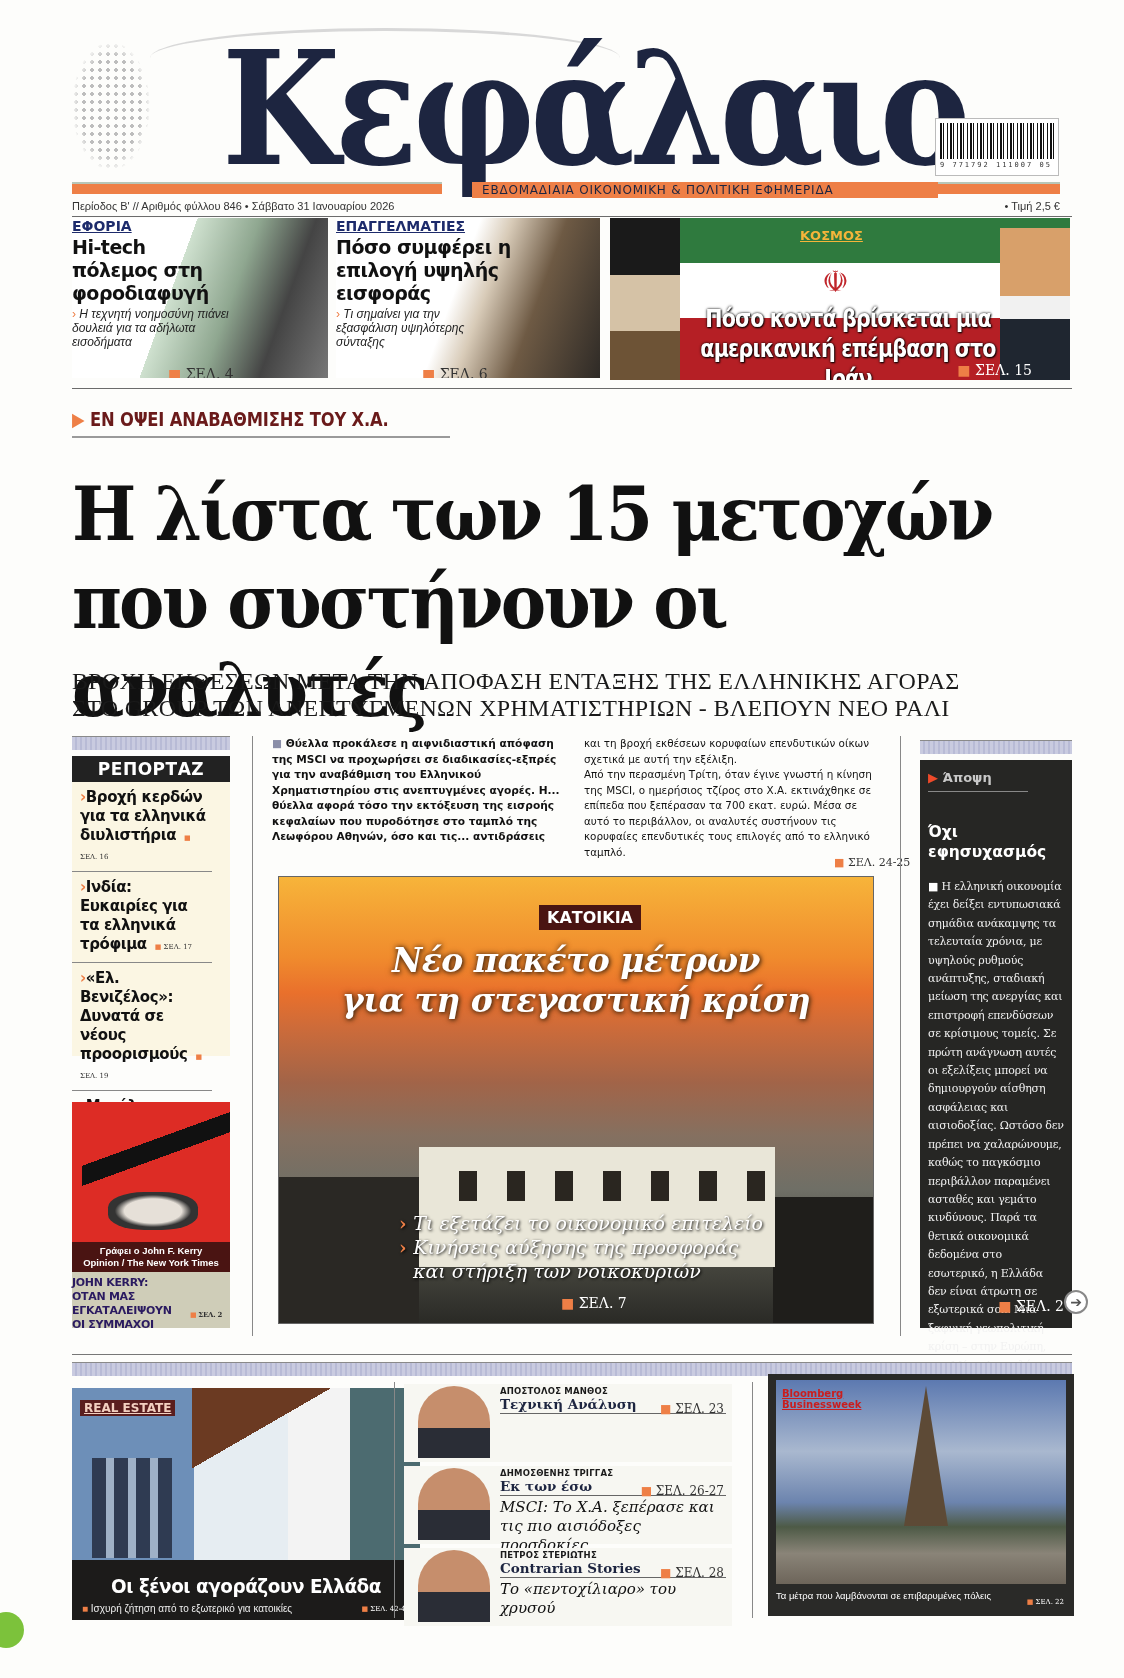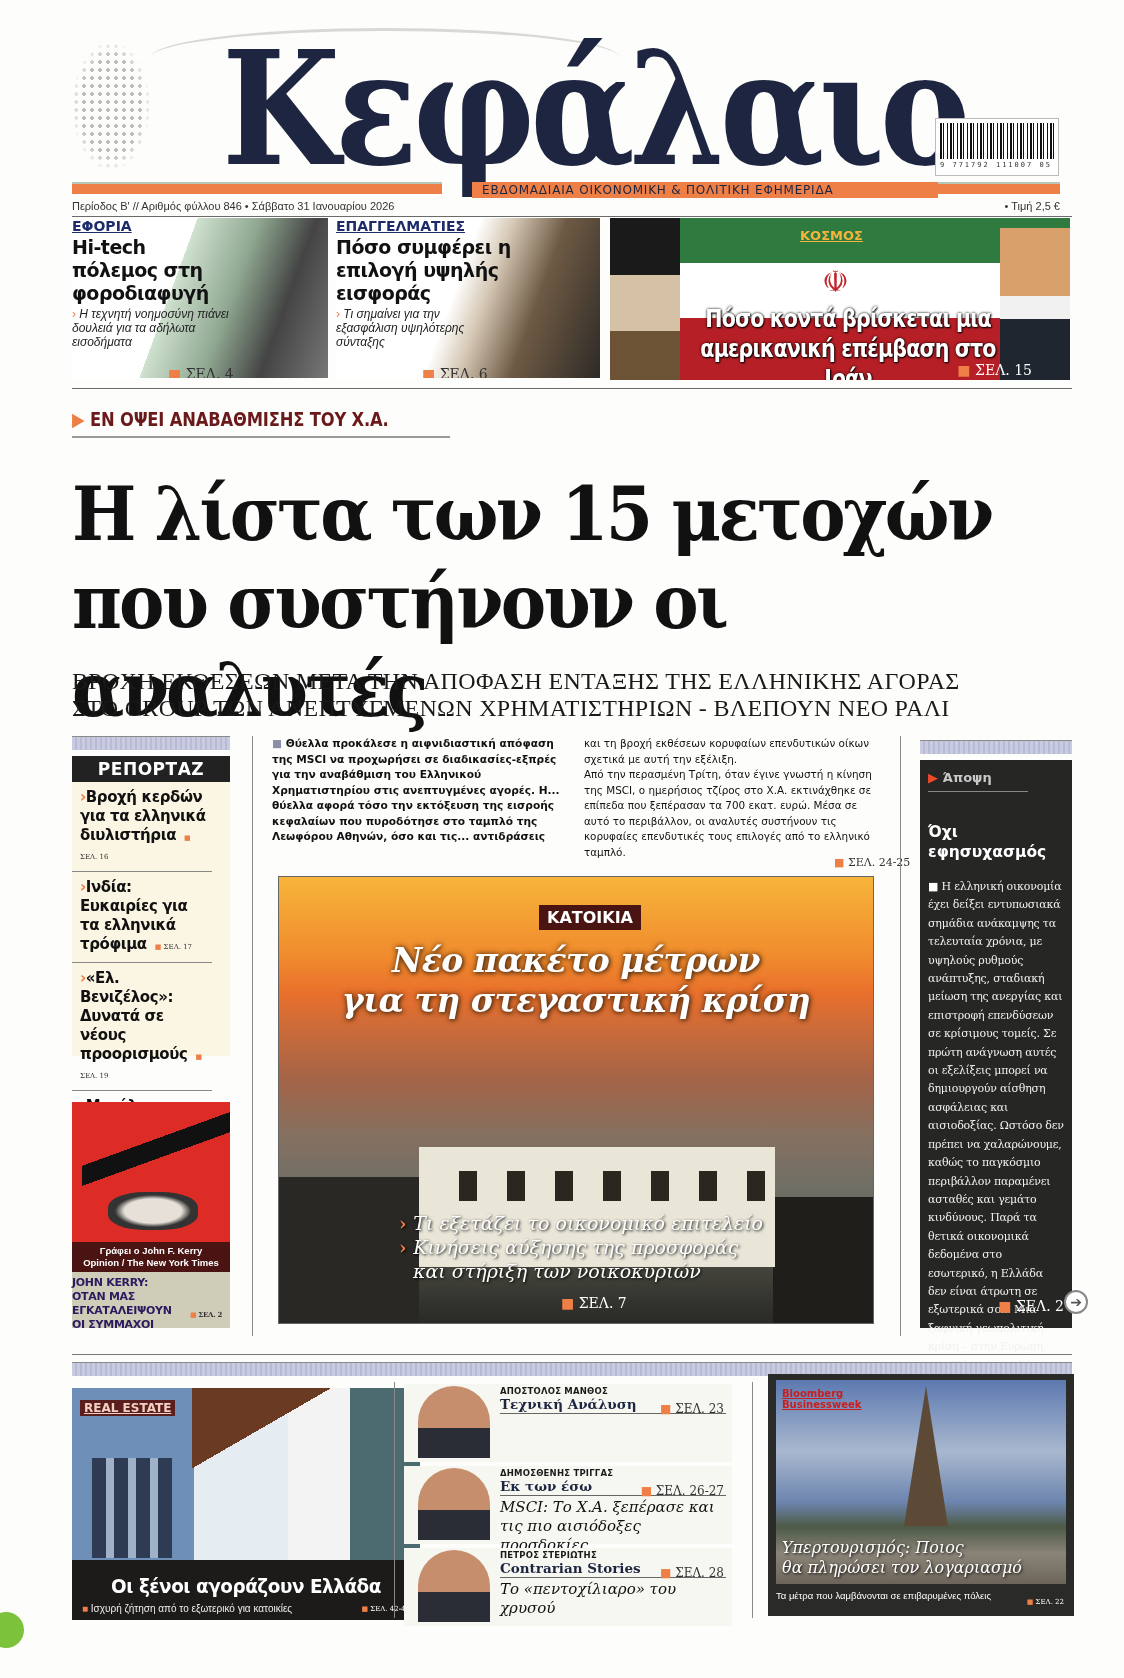--- a/index.html
+++ b/index.html
@@ -302,23 +302,19 @@
     </div>
   </div>
 
   <div class="paris">
     <div class="img">
       <div class="tower"></div>
       <div class="tag">
         <div>Bloomberg</div>
         <div>Businessweek</div>
       </div>
-      <div class="h">
-        <div>Υπερτουρισμός: Ποιος</div>
-        <div>θα πληρώσει τον λογαριασμό</div>
-      </div>
     </div>
     <div class="sub">Τα μέτρα που λαμβάνονται σε επιβαρυμένες πόλεις</div>
     <div class="sel">ΣΕΛ. 22</div>
   </div>
 
   <div class="green-dot"></div>
 </div>
 
 </body></html>

